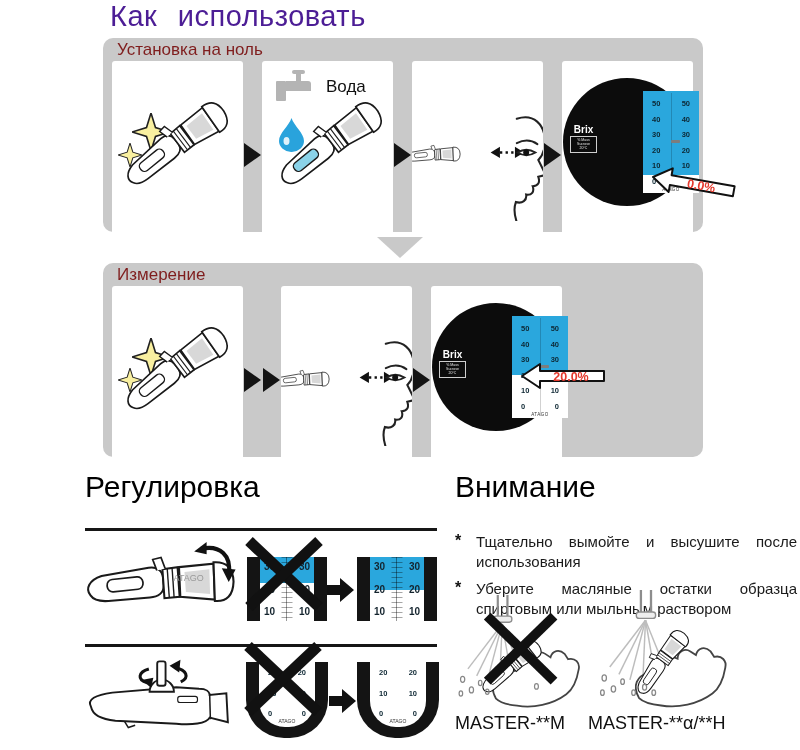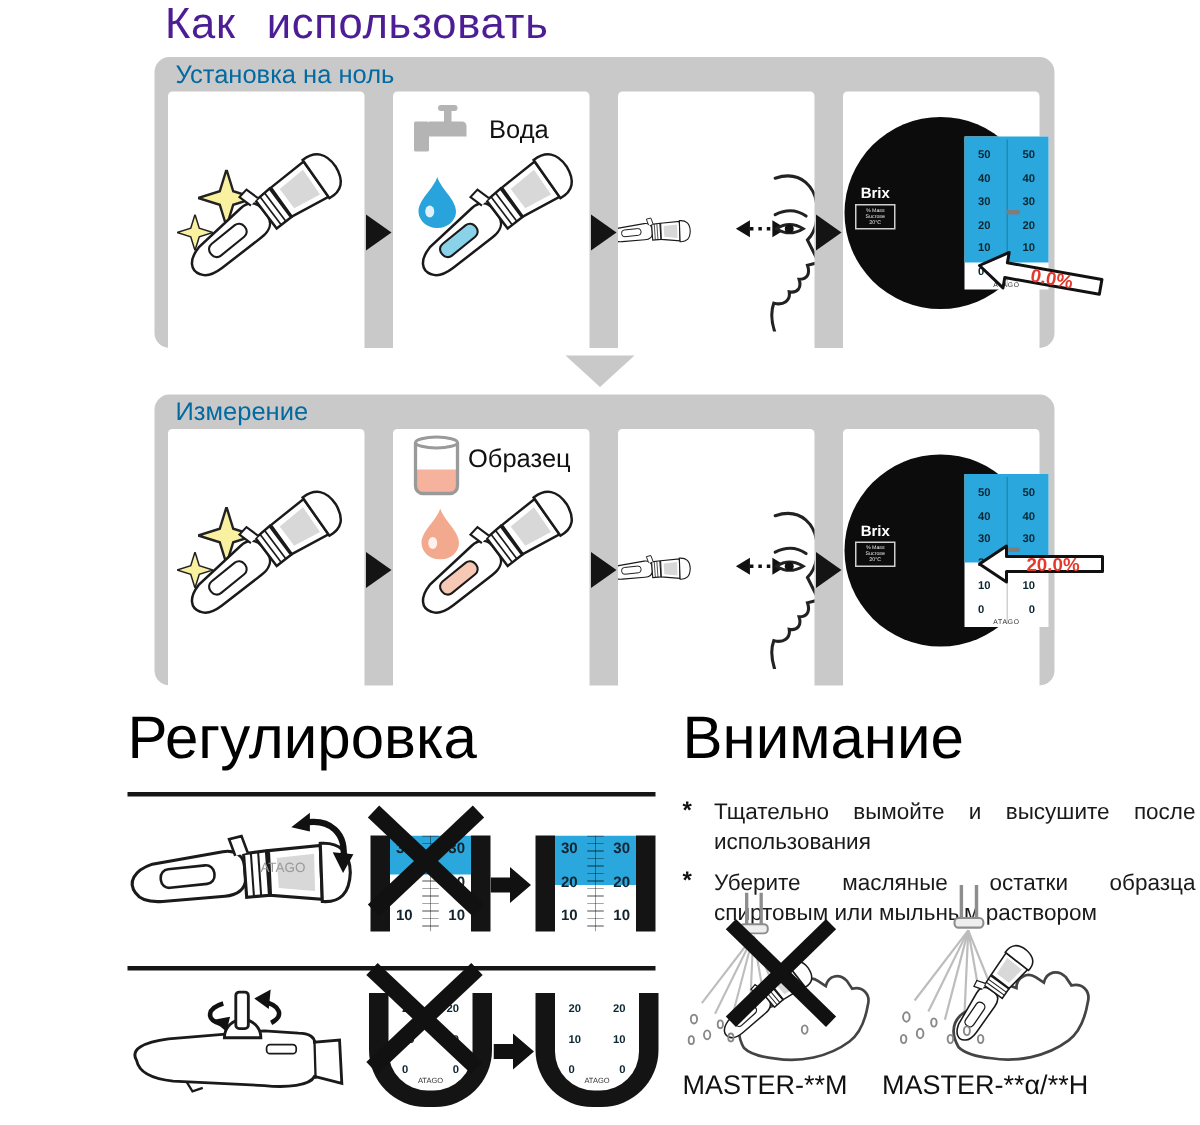--- a/index.html
+++ b/index.html
@@ -1,26 +1,26 @@
 <!DOCTYPE html>
 <html><head>
 <meta charset="utf-8">
 <style>
   html,body{margin:0;padding:0;background:#fff;font-family:"Liberation Sans",sans-serif;}
   #canvas{position:relative;width:800px;height:750px;background:#fff;overflow:hidden;}
   .abs{position:absolute;}
 
   
   .main-title{left:110px;top:0px;font-size:29px;color:#4c1d95;word-spacing:12px;letter-spacing:.5px;}
-  .sec-title{font-size:40px;color:#000;}
+  .sec-title{font-size:30px;color:#000;}
   .hrline{height:3px;background:#161616;}
 
   
   .stepbox{width:600px;height:194px;background:#c9c9c9;border-radius:10px;}
-  .stepbox .boxlabel{position:absolute;left:14px;top:2px;font-size:17px;color:#0369a1;}
+  .stepbox .boxlabel{position:absolute;left:14px;top:2px;font-size:17px;color:#7f1d1d;}
   .panelrow{position:absolute;left:9px;top:23px;display:flex;align-items:center;}
   .panel{position:relative;width:131px;height:188px;background:#fff;border-radius:3px;flex:none;}
   .step-arrow{flex:none;width:19px;height:26px;display:flex;align-items:center;justify-content:center;}
   .step-arrow i{display:block;width:0;height:0;border-top:12px solid transparent;border-bottom:12px solid transparent;border-left:17px solid #141414;}
   .downtri{width:0;height:0;border-left:23px solid transparent;border-right:23px solid transparent;border-top:21px solid #c9c9c9;}
 
   
   .instr{position:absolute;left:4px;top:60px;width:122px;transform:rotate(-33deg);}
   .instr svg{display:block;width:100%;}
   .sparks{left:6px;top:52px;width:58px;height:74px;}
@@ -221,37 +221,20 @@
         <div class="instr">
           <svg viewBox="0 0 220 90">
               <use href="#refr"></use>
             </svg>
         </div>
       </div>
       <div class="step-arrow">
           <i></i>
         </div>
 
-      <div class="panel">
-        <svg class="abs" style="left:12px;top:4px;width:34px;height:42px;" viewBox="0 0 34 42">
-          <path d="M3 23 h28 v11 a5 5 0 0 1 -5 5 h-18 a5 5 0 0 1 -5 -5 z" fill="#f5b29c"></path>
-          <path d="M3 5 v29 a5 5 0 0 0 5 5 h18 a5 5 0 0 0 5 -5 v-29" fill="none" stroke="#9a9a9a" stroke-width="2.2"></path>
-          <ellipse cx="17" cy="5" rx="14" ry="3.6" fill="#fff" stroke="#9a9a9a" stroke-width="2"></ellipse>
-        </svg>
-        <div class="abs panel-toplabel" style="left:50px;top:10px;">Образец</div>
-        <svg class="abs dropicon" style="left:18px;top:52px;" viewBox="0 0 27 35">
-          <path d="M13.5 1 C16 9 26 16 26 24 a12.5 11 0 1 1 -25 0 C1 16 11 9 13.5 1 Z" fill="#f3a98e"></path>
-          <ellipse cx="8.5" cy="24" rx="3" ry="4" fill="#fff" opacity=".85"></ellipse>
-        </svg>
-        <div class="instr" style="left:8px;">
-          <svg viewBox="0 0 220 90" style="--prism:#f7c9b4;">
-              <use href="#refr"></use>
-            </svg>
-        </div>
-      </div>
       <div class="step-arrow">
           <i></i>
         </div>
 
       <div class="panel">
         <svg class="abs" style="left:0;top:8px;width:131px;height:152px;" viewBox="0 0 140 160">
           <g transform="translate(-6,58) scale(0.42)">
               <use href="#refr"></use>
             </g>
           <polygon points="84,88 94,82 94,94" fill="#111"></polygon>

